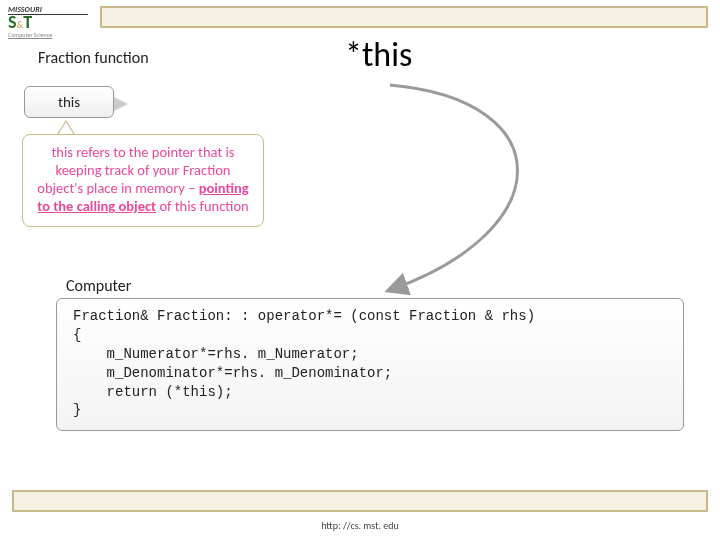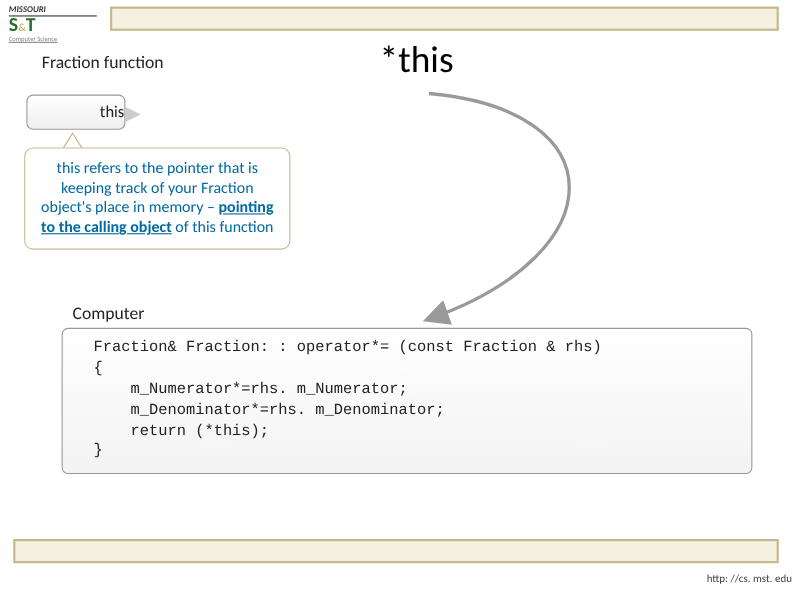--- a/index.html
+++ b/index.html
@@ -44,21 +44,21 @@
     color: #000;
   }
   .this-box {
     position: absolute;
     top: 86px; left: 24px;
     width: 90px; height: 32px;
     border: 1.5px solid #999;
     border-radius: 6px;
     background: linear-gradient(#fff, #eee);
     font-size: 15px;
-    display: flex; align-items: center; justify-content: flex-end;
+    display: flex; align-items: center; justify-content: center;
     color: #222;
   }
   .this-arrow {
     position: absolute;
     top: 97px; left: 114px;
     width: 0; height: 0;
     border-top: 7px solid transparent;
     border-bottom: 7px solid transparent;
     border-left: 14px solid #ccc;
   }
@@ -81,53 +81,53 @@
     position: absolute;
     top: 134px; left: 22px;
     width: 242px;
     padding: 8px 10px 10px 10px;
     border: 1.5px solid #c9b98a;
     border-radius: 8px;
     background: #fff;
     font-size: 14.5px;
     line-height: 1.25;
     text-align: center;
-    color: #0369a1;
+    color: #ec4899;
   }
   .explain-box .b { font-weight: bold; text-decoration: underline; }
   .fraction-label {
     position: absolute;
     top: 276px; left: 66px;
     font-size: 16px;
     color: #222;
   }
   .code-box {
     position: absolute;
     top: 298px; left: 56px; right: 36px;
     border: 1.5px solid #999;
     border-radius: 6px;
     background: linear-gradient(#fff,#f3f3f3);
-    padding: 8px 12px 10px 28px;
+    padding: 8px 12px 10px 16px;
     font-family: "Courier New", monospace;
     font-size: 14px;
     line-height: 1.35;
     color: #222;
     white-space: pre;
   }
   .bottom-bar {
     position: absolute;
     left: 12px; right: 12px; bottom: 28px;
     height: 22px;
     background: #f4f0e2;
     border: 2px solid #c9b98a;
   }
   .footer {
     position: absolute;
     bottom: 8px; left: 0; right: 0;
-    text-align: right;
+    text-align: center;
     font-size: 10px;
     color: #444;
   }
   .curve-arrow {
     position: absolute;
     top: 80px; left: 0;
     pointer-events: none;
   }
 </style>
 </head>

